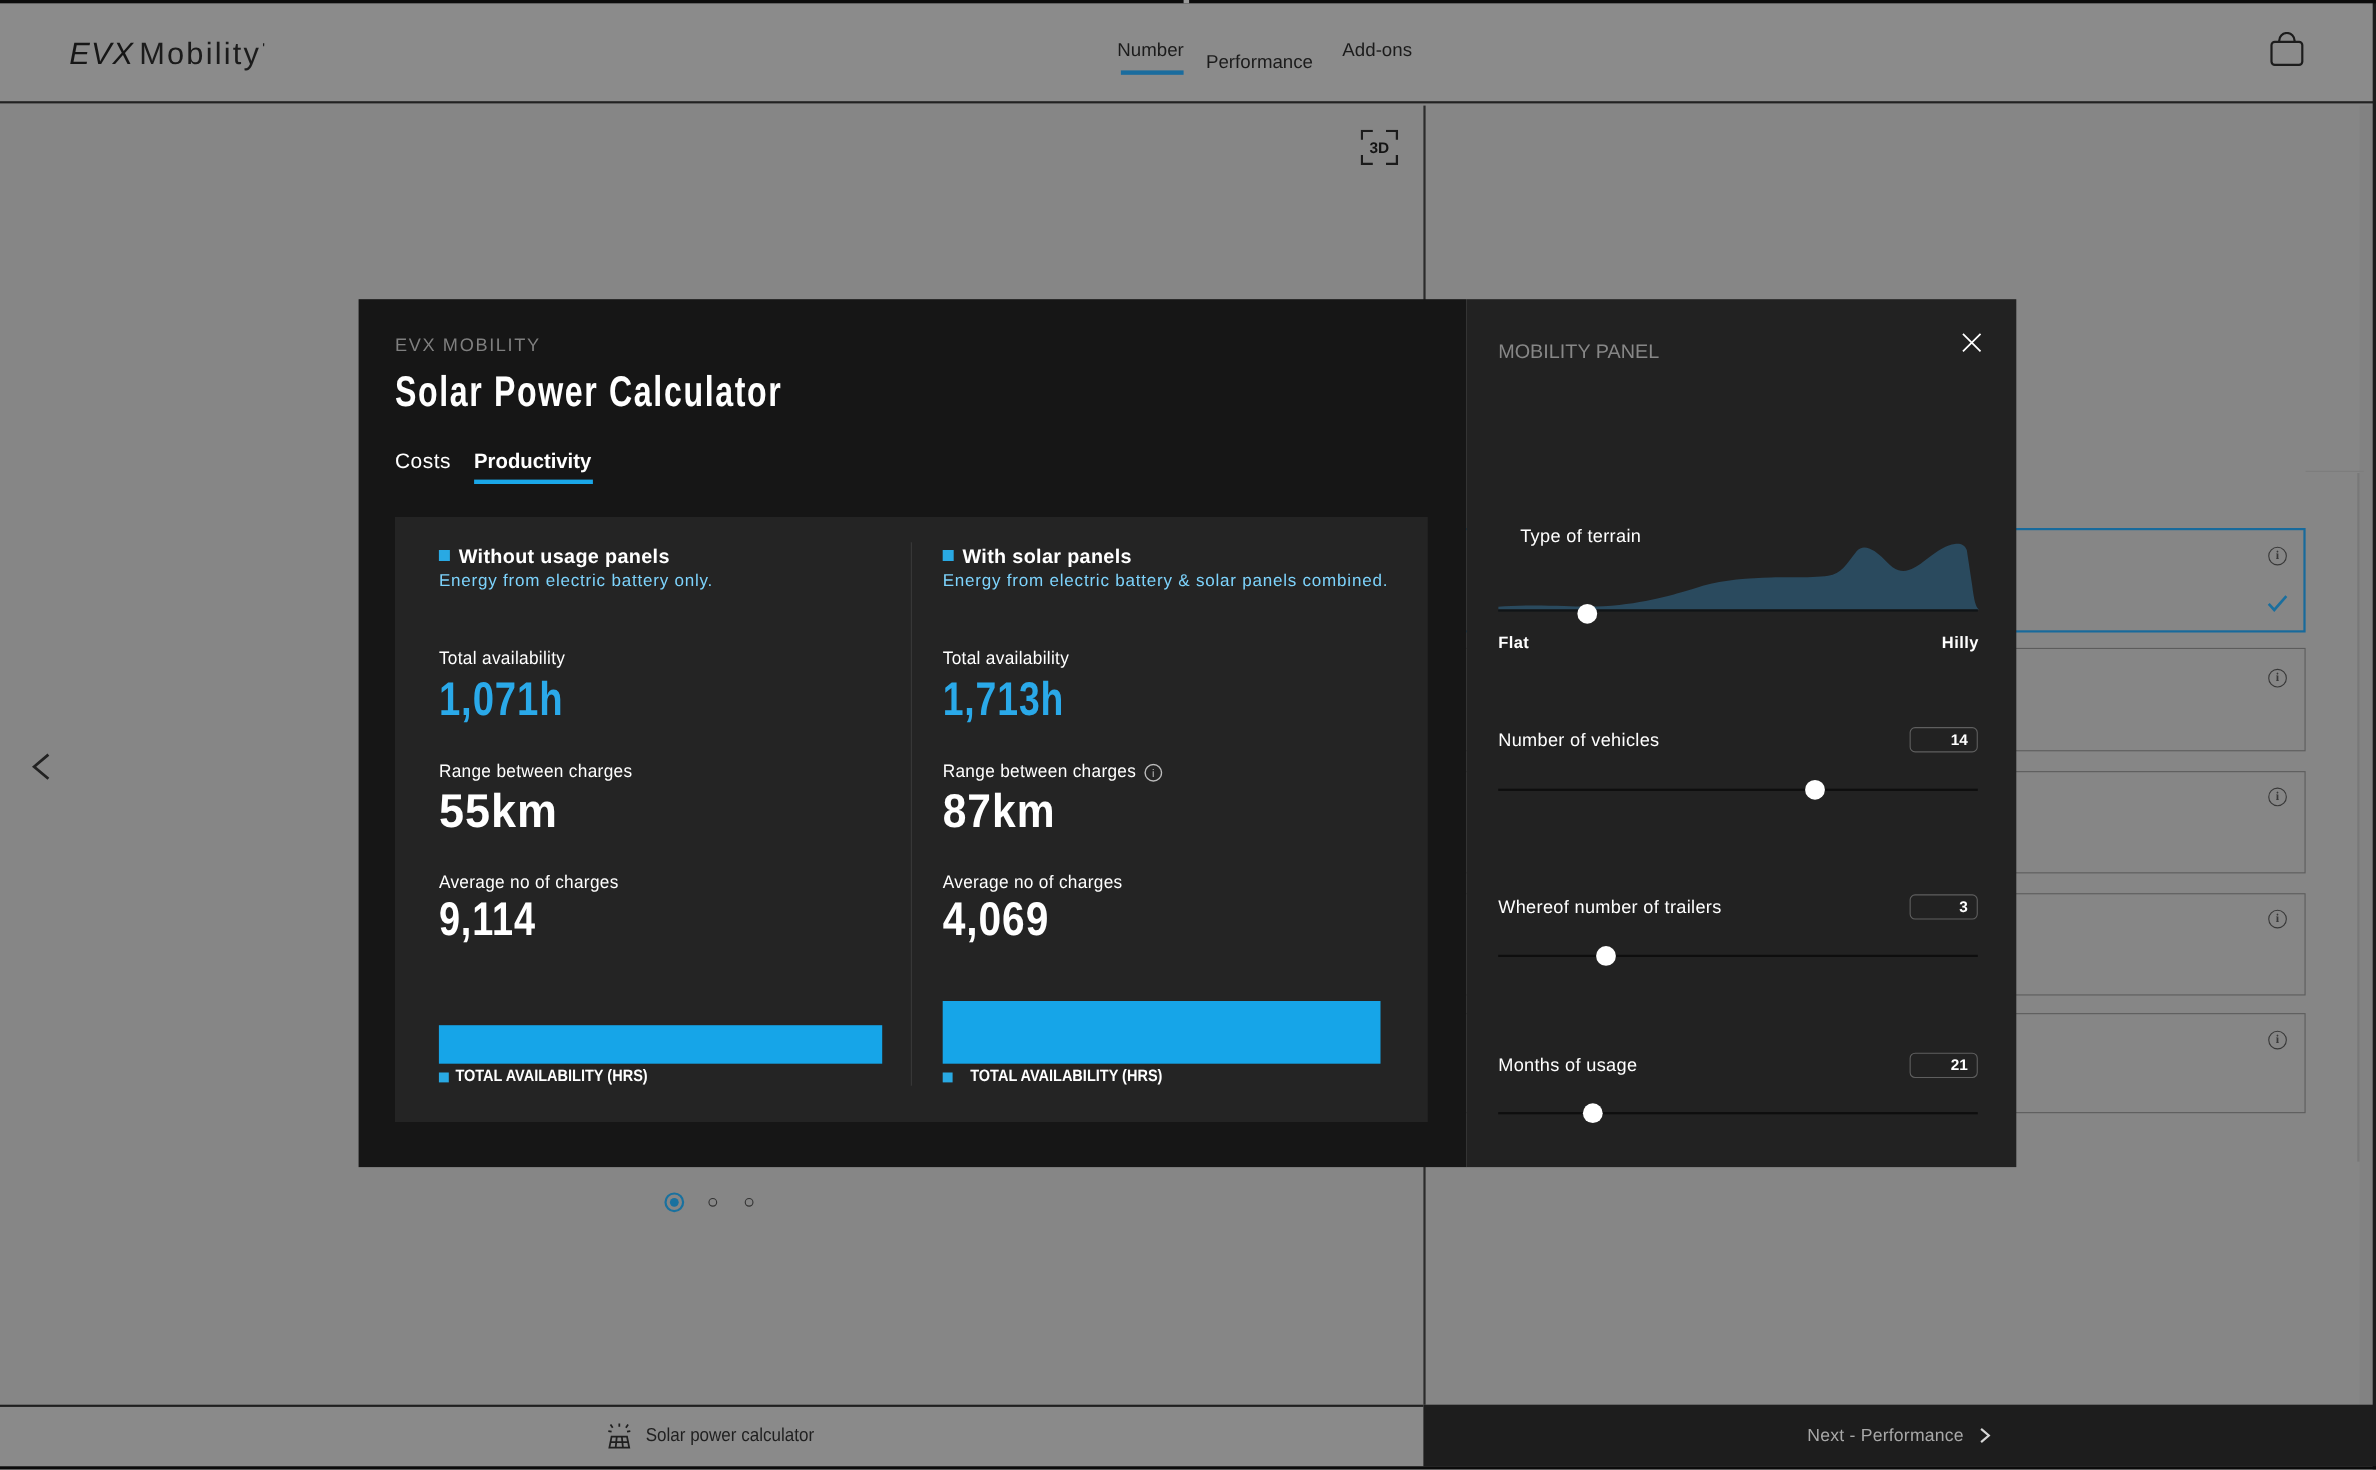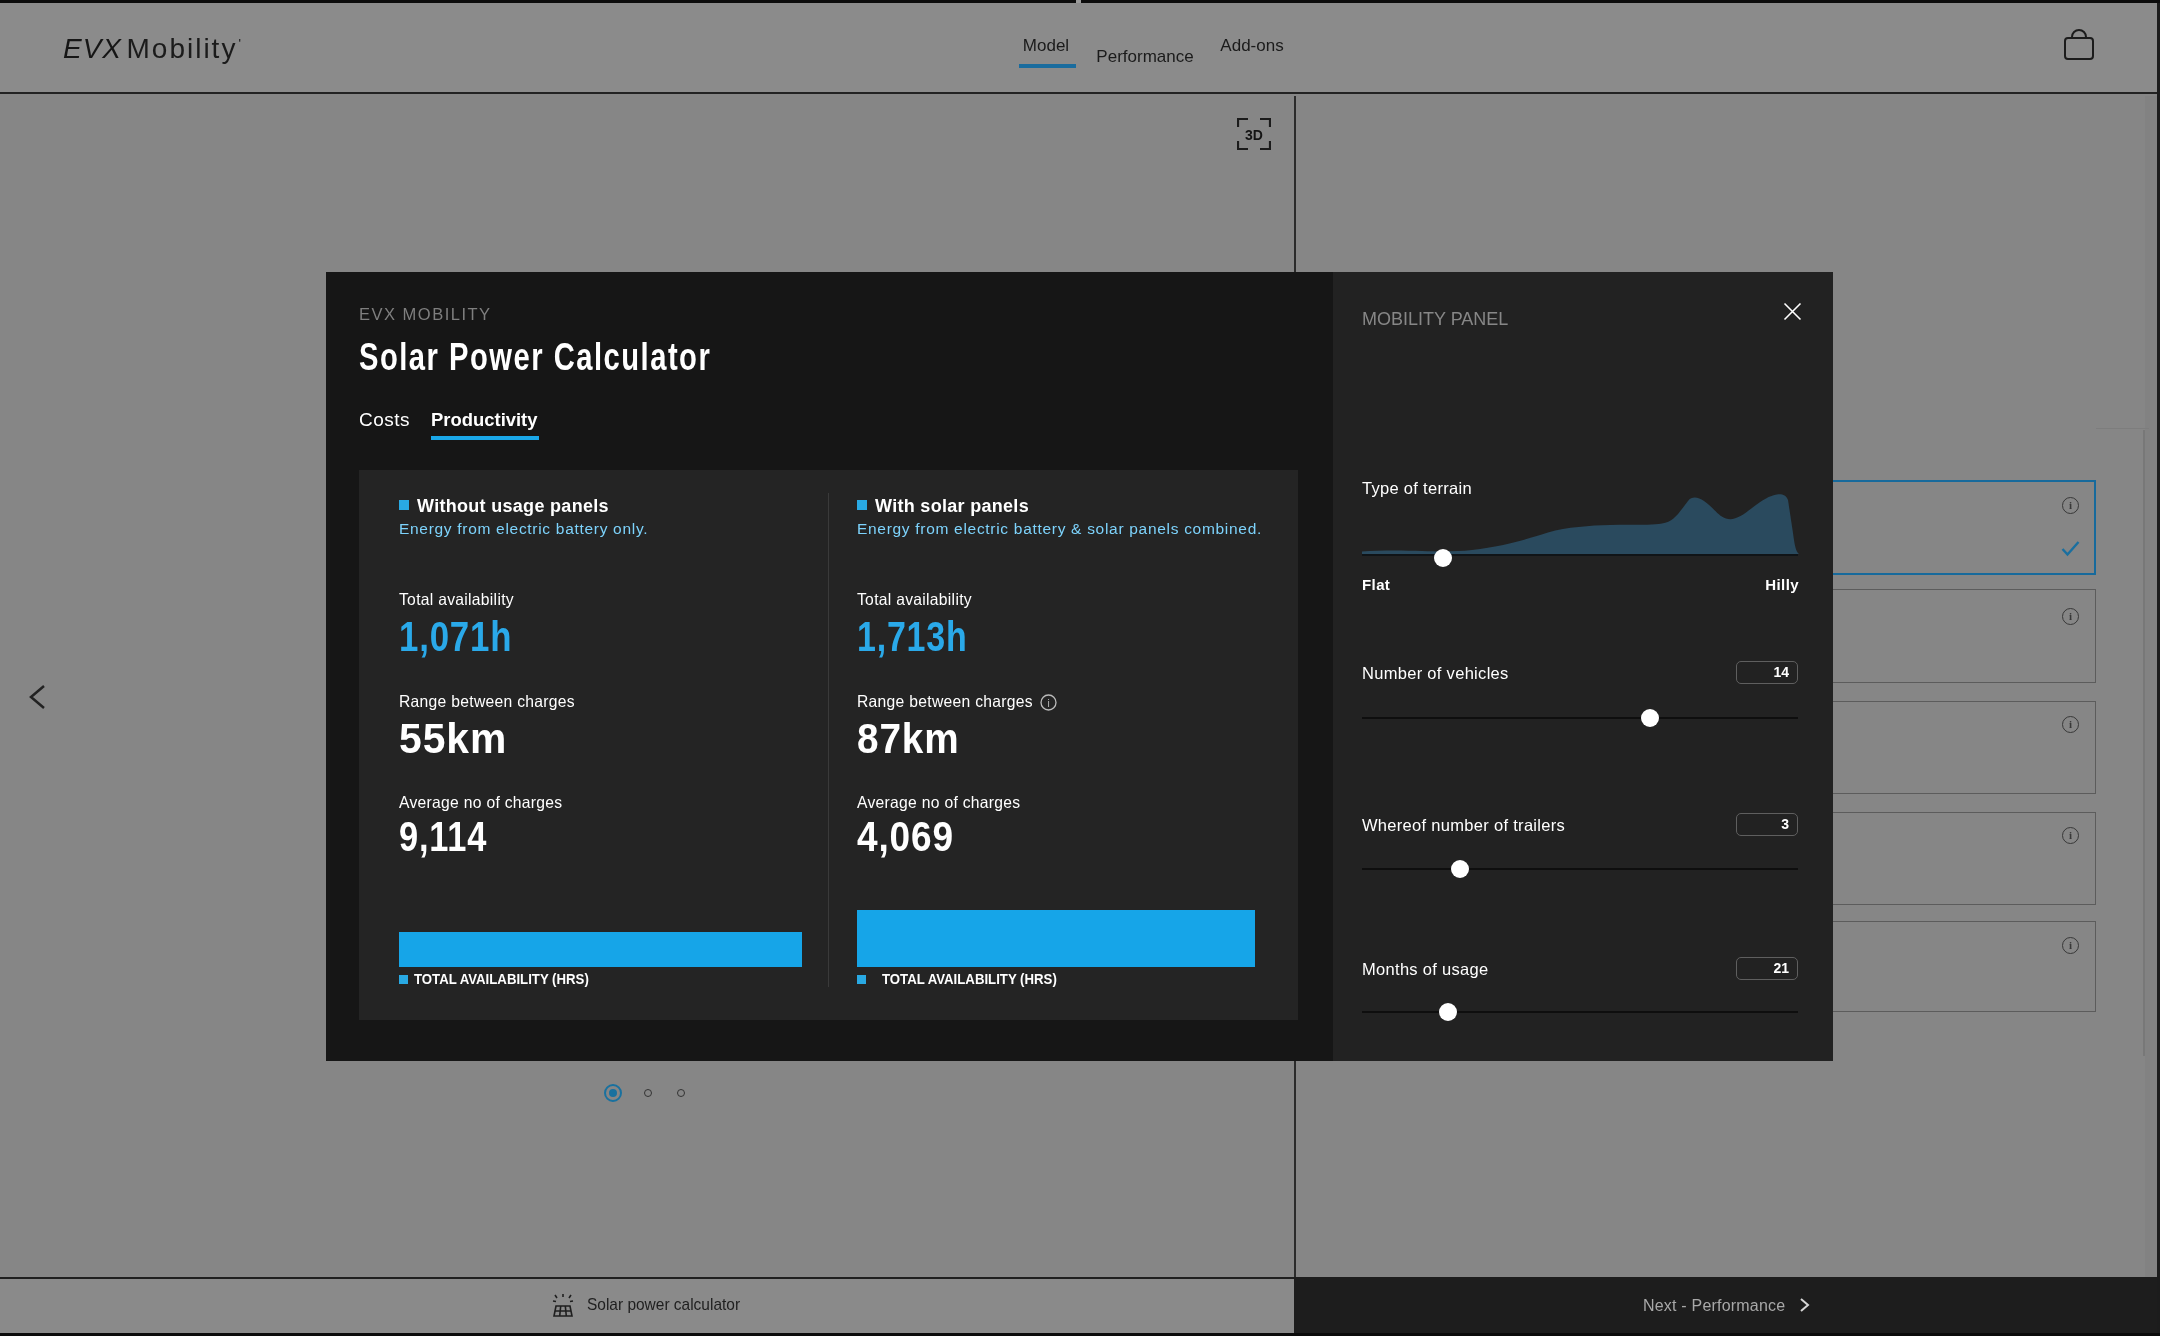--- a/index.html
+++ b/index.html
@@ -59,21 +59,21 @@
   .cp-minmax { font-size:15px; font-weight:bold; color:#fff; letter-spacing:0.4px; }
 </style>
 </head>
 <body>
   <div class="abs" id="header"></div>
   <div class="abs" id="vdivider"></div>
   <div class="abs" id="bottombar-l"></div>
   <div class="abs" id="bottombar-r"></div>
 
   <div class="abs" id="logo"><span class="evx">EVX</span> <span class="mob">Mobility</span><span style="font-size:13px; position:relative; top:-10px; left:1px;">'</span></div>
-  <div class="abs nav" style="left:1046px;">Model</div>
+  <div class="abs nav" style="left:1046px;">Number</div>
   <div class="abs nav" style="left:1145px;margin-top:11px;">Performance</div>
   <div class="abs nav" style="left:1252px;">Add-ons</div>
   <div class="abs" id="nav-underline"></div>
   <svg class="abs" style="left:2063px; top:29px; z-index:6;" width="32" height="32" viewBox="0 0 32 32" fill="none" stroke="#1c1c1c" stroke-width="2">
     <rect x="2" y="9" width="28" height="21" rx="3"></rect>
     <path d="M9 9 V8 a7 7 0 0 1 14 0 V9"></path>
   </svg>
 
   <svg class="abs" style="left:1237px; top:118px;" width="34" height="32" viewBox="0 0 34 32" fill="none">
     <g stroke="#1b1b1b" stroke-width="2.2">
@@ -163,21 +163,21 @@
         <div class="abs legend" style="left:523px; top:500px;">TOTAL AVAILABILITY (HRS)</div>
       </div>
     </div>
 
     <div class="abs" id="cpanel">
       <div class="abs" id="cp-title">MOBILITY PANEL</div>
       <svg class="abs" style="left:450px; top:30px;" width="19" height="19" viewBox="0 0 19 19" stroke="#fff" stroke-width="1.6">
         <path d="M1.5 1.5 L17.5 17.5 M17.5 1.5 L1.5 17.5"></path>
       </svg>
 
-      <div class="abs cp-lbl" style="top:207px;">Type of terrain</div>
+      <div class="abs cp-lbl" style="top:207px;margin-left:20px;">Type of terrain</div>
       <svg class="abs" style="left:29px; top:216px;" width="437" height="70" viewBox="0 0 437 70">
         <path d="M0 66 L0 63.5 C15 62.5 35 62 60 63 C80 63.8 95 63.6 110 62 C145 58 168 50 186 44.5 C205 39 228 37.5 248 37 C268 36.5 288 37.5 300 35.5 C312 33.5 316 26 326 13 C330 8 336 9 342 13 C352 20 356 28 364 30.5 C372 33 380 28 390 20 C400 12 408 7.5 415 6.5 C420 5.8 424 7 426 12 L431 45 C432.5 57 434 64 437 66 Z" fill="#2a4a5e"></path>
       </svg>
       <div class="abs track" style="top:282px; background:#101417;"></div>
       <div class="abs knob" style="left:101px; top:277px;"></div>
       <div class="abs cp-minmax" style="left:29px; top:304px;">Flat</div>
       <div class="abs cp-minmax" style="right:34px; top:304px;">Hilly</div>
 
       <div class="abs cp-lbl" style="top:392px;">Number of vehicles</div>
       <div class="abs valbox" style="top:389px;">14</div>

